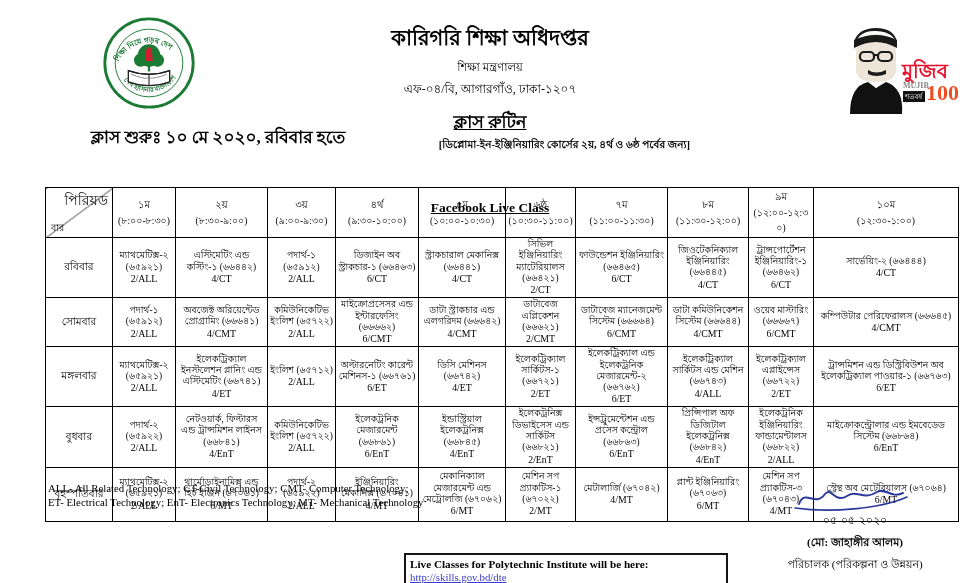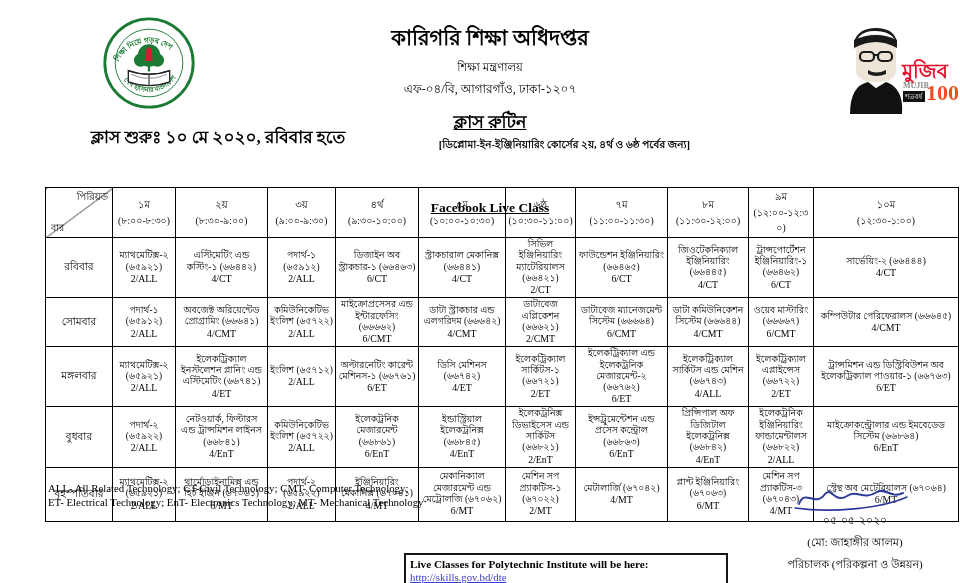--- a/index.html
+++ b/index.html
@@ -42,41 +42,41 @@
   }
   table.routine { border:1.5px solid #000; }
   thead th { font-size:9.5px; }
   .p-label { font-size:10px; }
   .p-time  { font-size:9.5px; }
   th.corner {
     position:relative; padding:0;
     background-image:linear-gradient(to bottom right,
       transparent calc(50% - 0.6px), #000 50%, transparent calc(50% + 0.6px));
   }
-  th.corner .c-top { position:absolute; top:1px; right:4px; font-size:10px;margin-left:16px; }
+  th.corner .c-top { position:absolute; top:1px; right:4px; font-size:14px;margin-left:16px; }
   th.corner .c-bottom { position:absolute; bottom:1px; left:5px; font-size:9.5px; }
   th.day { font-size:10.5px; }
   td.cell { font-size:9.3px; line-height:1.22; }
   td.cell .g { font-size:9.8px; }
   tr.hrow { height:27px; }
   tr.r0 { height:47px; } tr.r1 { height:48px; } tr.r2 { height:57px; }
   tr.r3 { height:58px; } tr.r4 { height:54px; }
 
   
   .legend { position:absolute; left:48px; top:481px; font-size:10.8px; line-height:1.3; }
   .live-box { position:absolute; left:404px; top:505px; width:324px;
               border:2px solid #151515; padding:3px 4px 18px 4px;margin-top:48px; }
   .live-box .lb-title { font-size:11.2px; font-weight:bold; }
   .live-box a { font-size:10.8px; text-decoration:underline; display:block; margin-top:1px; }
   .live-box .amp { font-size:10.5px; margin-top:1px; }
 
   .signature { position:absolute; left:752px; top:484px; width:206px; text-align:center; }
   .signature .sig-svg { display:block; margin:0 auto; width:140px; height:28px; }
   .signature .sg-date { font-size:11px; margin-top:0; }
-  .signature .sg-name { font-size:11px; margin-top:3px; }
+  .signature .sg-name { font-size:11px; margin-top:3px;font-weight:bold; }
   .signature .sg-role { font-size:11px; margin-top:3px; }
 </style>
 </head>
 <body>
 
 <div class="page">
 
   <div class="logo-left">
     <svg viewBox="0 0 100 100">
       <circle cx="50" cy="50" r="47" fill="#ffffff" stroke="#1b7a34" stroke-width="3"></circle>

